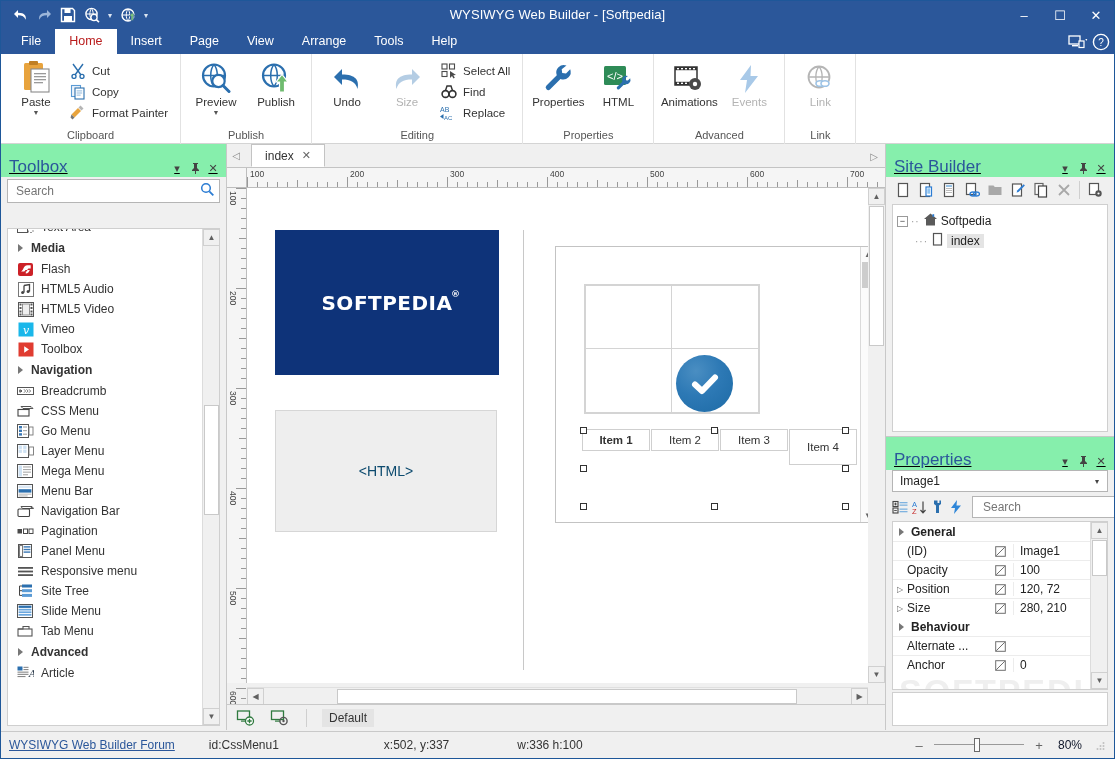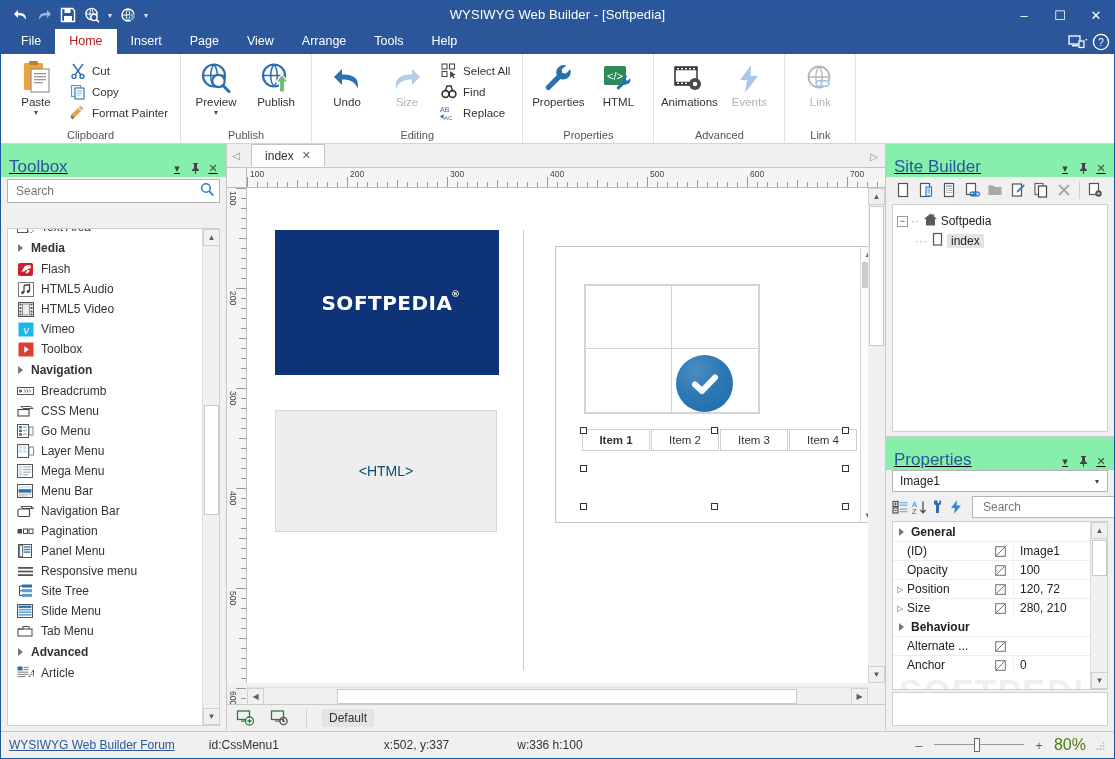--- a/index.html
+++ b/index.html
@@ -349,21 +349,21 @@
     background: #f0f0f0; border-top: 1px solid #c9c9c9;
     display: flex; align-items: center;
   }
   .sb-link { margin-left: 8px; font-size: 12px; color: #2b579a; text-decoration: underline; }
   .sb-item { font-size: 12px; color: #333; }
   .zoomwrap { margin-left: auto; display: flex; align-items: center; gap: 8px; padding-right: 8px; }
   .zbtn { width: 14px; text-align: center; color: #666; font-size: 13px; }
   .ztrack { position: relative; width: 90px; height: 14px; }
   .ztrack:before { content: ""; position: absolute; left: 0; right: 0; top: 6px; height: 1px; background: #9a9a9a; }
   .zthumb { position: absolute; left: 40px; top: 0; width: 6px; height: 14px; background: #fbfbfb; border: 1px solid #6a6a6a; }
-  .zpct { font-size: 16px; color: #4d7c0f; min-width: 32px; text-align: left; }
+  .zpct { font-size: 12px; color: #0f172a; min-width: 32px; text-align: center; }
   .grip { width: 12px; height: 12px; opacity: .55; }
 </style>
 </head>
 <body>
 
 <div id="app">
 
   <div class="titlebar">
     <div class="qat">
       <div class="qat-btn">
@@ -1143,21 +1143,21 @@
                 <path d="M7 17.5 L14 24 L27 10.5" fill="none" stroke="#ffffff" stroke-width="6" stroke-linecap="round" stroke-linejoin="round"></path>
               </svg>
             </div>
           </div>
         </div>
 
         <div class="menu-items" style="left:26px;top:182px;" id="canvas-menu-items">
             <div class="mi" style="width: 68px; height: 22px; margin-right: 1px; font-weight: bold;">Item 1</div>
             <div class="mi" style="width: 68px; height: 22px; margin-right: 1px;">Item 2</div>
             <div class="mi" style="width: 68px; height: 22px; margin-right: 1px;">Item 3</div>
-            <div class="mi" style="width: 68px; height: 22px; margin-right: 1px;">Item 4</div>
+            <div class="mi" style="width: 68px; height: 36px; margin-right: 1px;">Item 4</div>
           </div>
         <div class="handle" style="left:24px;top:180px;"></div>
         <div class="handle" style="left:155px;top:180px;"></div>
         <div class="handle" style="left:286px;top:180px;"></div>
         <div class="handle" style="left:24px;top:218px;"></div>
         <div class="handle" style="left:286px;top:218px;"></div>
         <div class="handle" style="left:24px;top:256px;"></div>
         <div class="handle" style="left:155px;top:256px;"></div>
         <div class="handle" style="left:286px;top:256px;"></div>
       </div>

